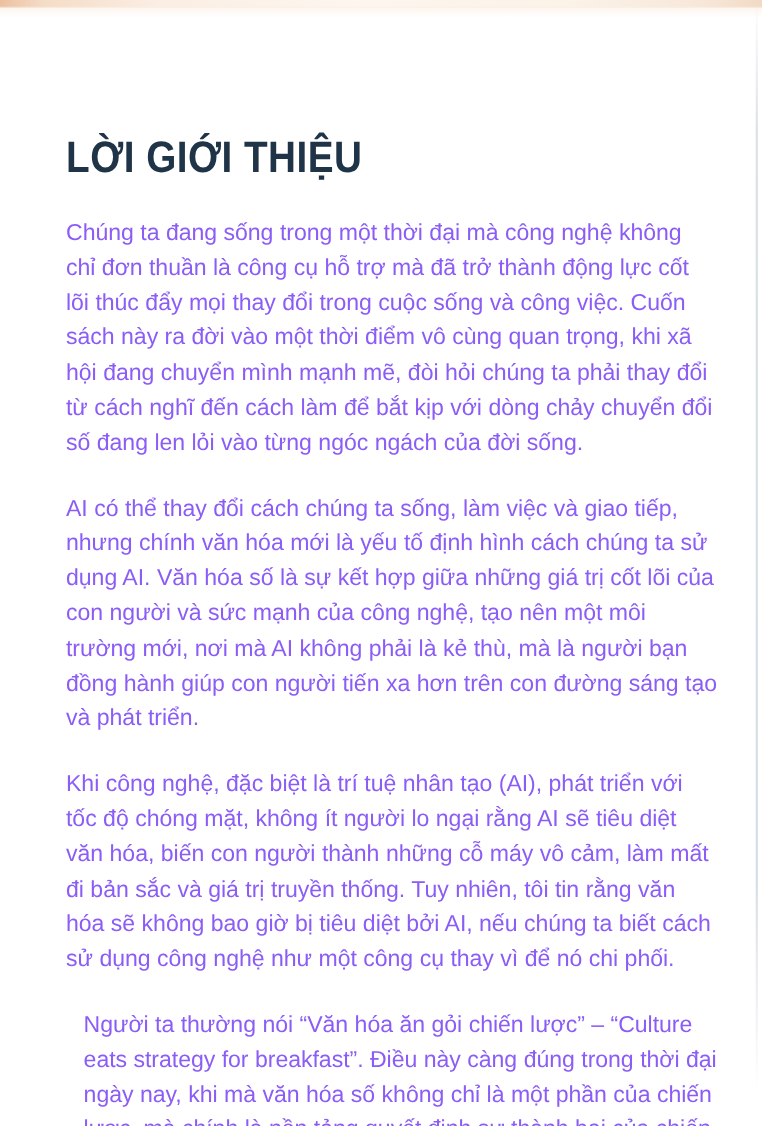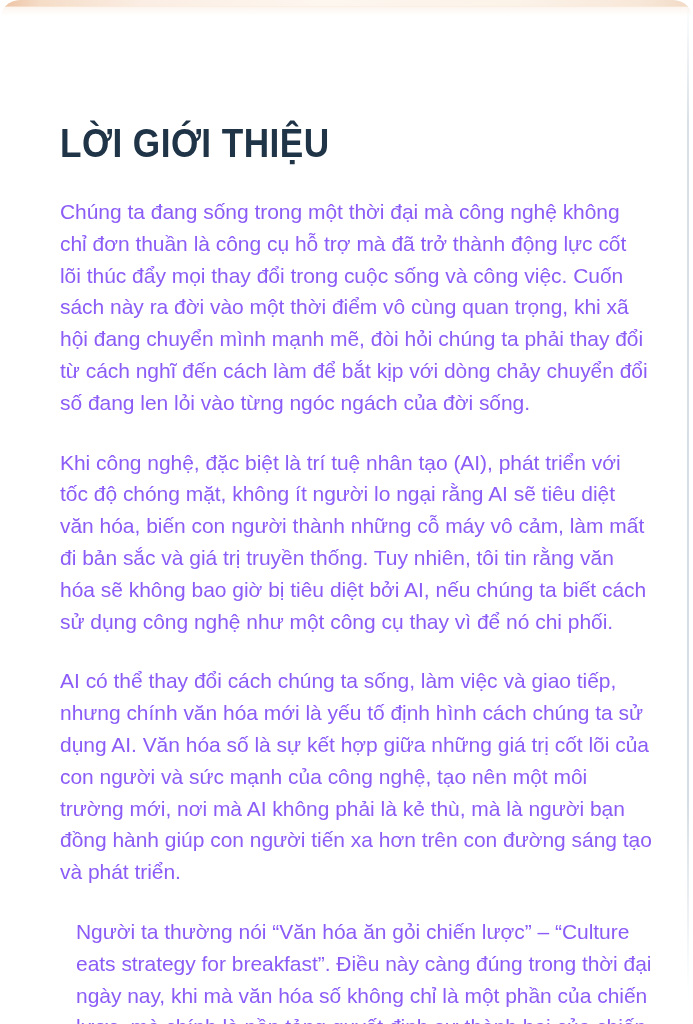--- a/index.html
+++ b/index.html
@@ -8,21 +8,20 @@
     background: #ffffff;
   }
 
   .page {
     position: relative;
     width: 693px;
     height: 1024px;
     background: #ffffff;
     overflow: hidden;
     box-sizing: border-box;
-    border-radius: 20px;
   }
 
   
   .scan-edge-top {
     position: absolute;
     top: 0;
     left: 0;
     width: 693px;
     height: 7px;
     background: linear-gradient(to right,
@@ -115,19 +114,19 @@
   <div class="scan-edge-top"></div>
   <div class="scan-edge-top-fade"></div>
   <div class="scan-edge-right"></div>
 
   <div class="content">
 
     <h1 class="chapter-title">LỜI GIỚI THIỆU</h1>
 
     <div class="body-copy">
       <p>Chúng ta đang sống trong một thời đại mà công nghệ không chỉ đơn thuần là công cụ hỗ trợ mà đã trở thành động lực cốt lõi thúc đẩy mọi thay đổi trong cuộc sống và công việc. Cuốn sách này ra đời vào một thời điểm vô cùng quan trọng, khi xã hội đang chuyển mình mạnh mẽ, đòi hỏi chúng ta phải thay đổi từ cách nghĩ đến cách làm để bắt kịp với dòng chảy chuyển đổi số đang len lỏi vào từng ngóc ngách của đời sống.</p>
+      <p>AI có thể thay đổi cách chúng ta sống, làm việc và giao tiếp, nhưng chính văn hóa mới là yếu tố định hình cách chúng ta sử dụng AI. Văn hóa số là sự kết hợp giữa những giá trị cốt lõi của con người và sức mạnh của công nghệ, tạo nên một môi trường mới, nơi mà AI không phải là kẻ thù, mà là người bạn đồng hành giúp con người tiến xa hơn trên con đường sáng tạo và phát triển.</p>
       <p>Khi công nghệ, đặc biệt là trí tuệ nhân tạo (AI), phát triển với tốc độ chóng mặt, không ít người lo ngại rằng AI sẽ tiêu diệt văn hóa, biến con người thành những cỗ máy vô cảm, làm mất đi bản sắc và giá trị truyền thống. Tuy nhiên, tôi tin rằng văn hóa sẽ không bao giờ bị tiêu diệt bởi AI, nếu chúng ta biết cách sử dụng công nghệ như một công cụ thay vì để nó chi phối.</p>
-      <p>AI có thể thay đổi cách chúng ta sống, làm việc và giao tiếp, nhưng chính văn hóa mới là yếu tố định hình cách chúng ta sử dụng AI. Văn hóa số là sự kết hợp giữa những giá trị cốt lõi của con người và sức mạnh của công nghệ, tạo nên một môi trường mới, nơi mà AI không phải là kẻ thù, mà là người bạn đồng hành giúp con người tiến xa hơn trên con đường sáng tạo và phát triển.</p>
       <p>Người ta thường nói “Văn hóa ăn gỏi chiến lược” – “Culture eats strategy for breakfast”. Điều này càng đúng trong thời đại ngày nay, khi mà văn hóa số không chỉ là một phần của chiến lược, mà chính là nền tảng quyết định sự thành bại của chiến lược chuyển đổi số. Cuốn sách này, với ngôn ngữ giản dị, dễ hiểu và chân thành, đã khéo léo đưa ra những hướng dẫn cụ thể, giúp chúng ta không chỉ hiểu mà còn sống với văn hóa số, biến nó thành kim chỉ nam cho mọi hành động và quyết định.</p>
     </div>
 
   </div>
 </div>
 
 </body></html>

